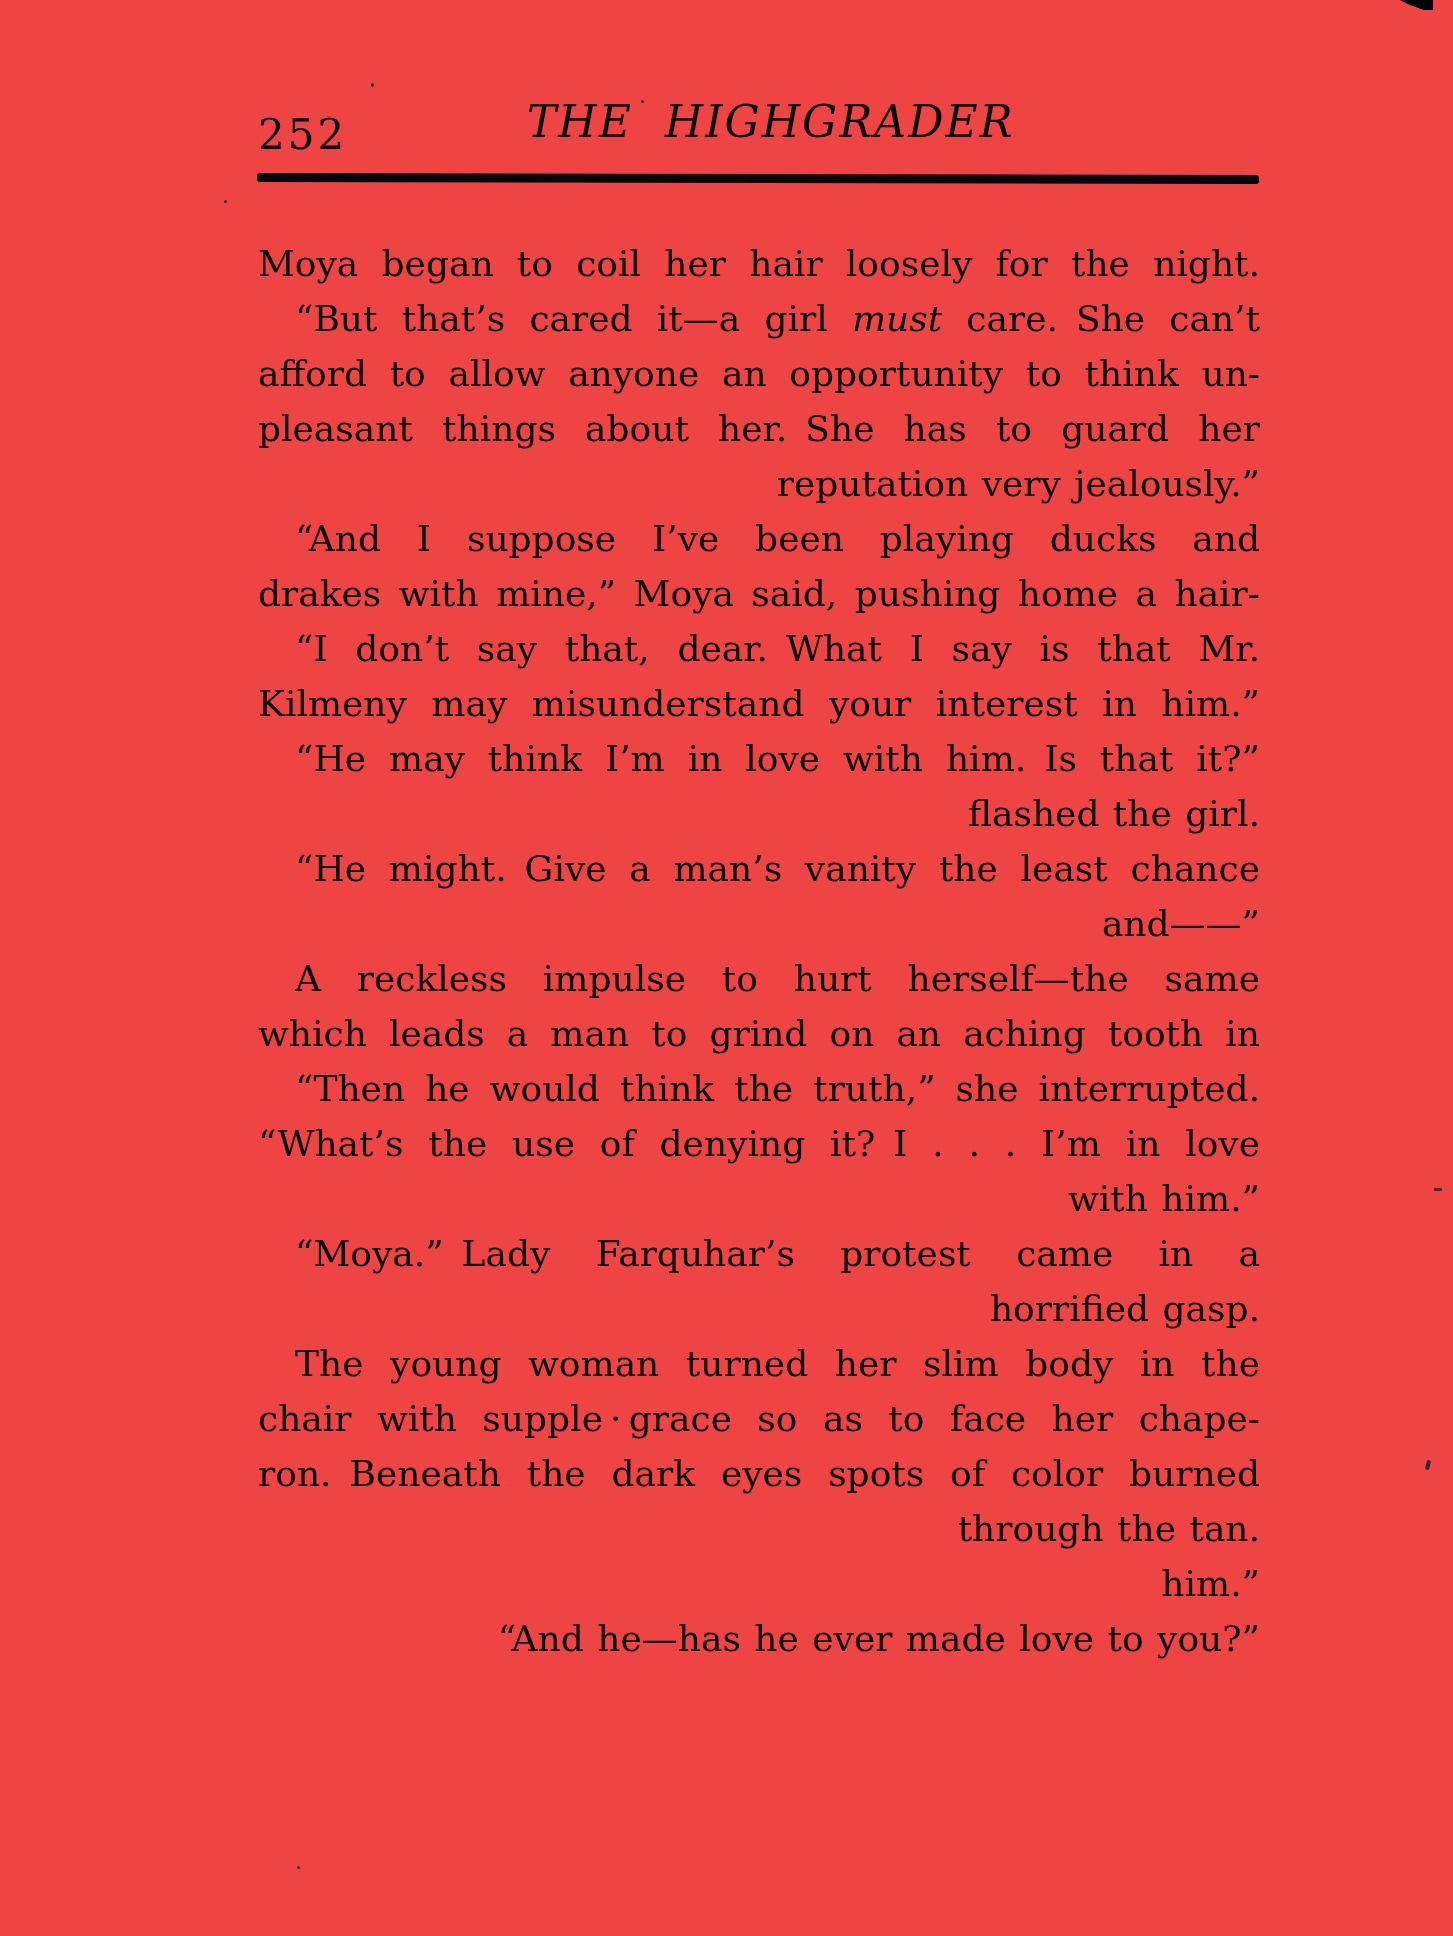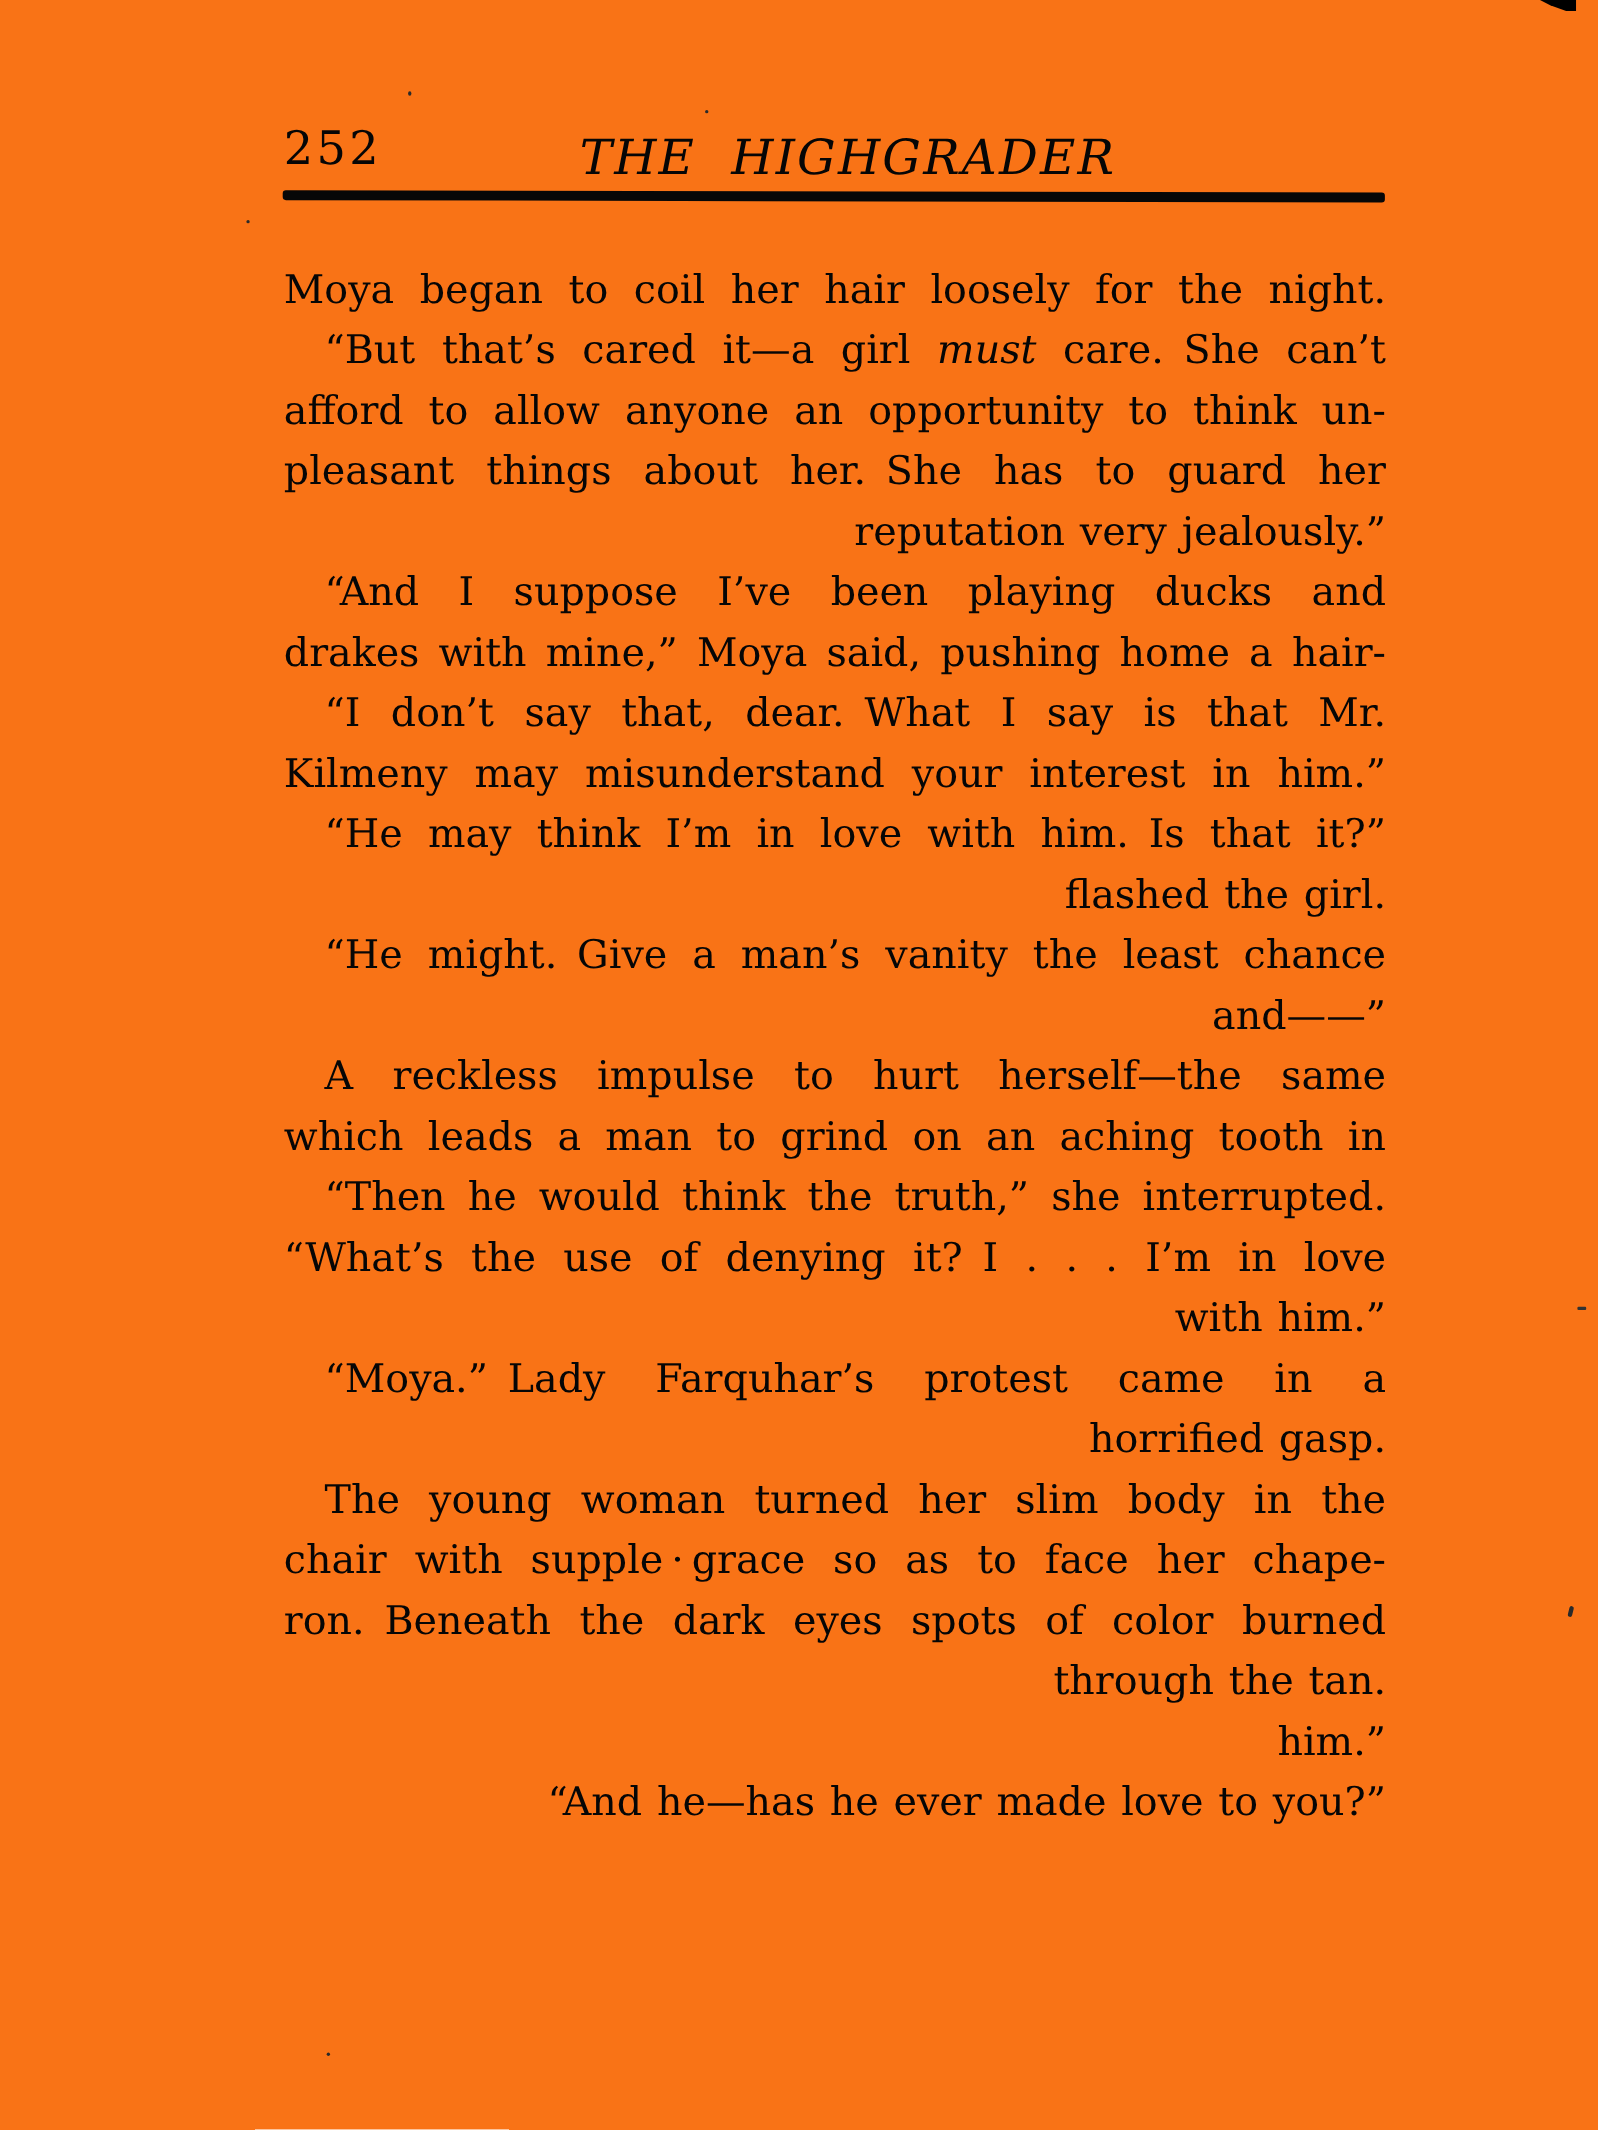--- a/index.html
+++ b/index.html
@@ -1,37 +1,37 @@
 <!DOCTYPE html>
 <html><head>
 <meta charset="utf-8">
 <style>
   html, body { margin: 0; padding: 0; background: #ffffff; }
   .page {
     position: relative;
     width: 1453px;
     height: 1936px;
-    background: #f97316;
+    background: #ef4444;
     overflow: hidden;
     font-family: "DejaVu Serif", "Liberation Serif", serif;
     color: #060606;
   }
   
   .page-number {
     position: absolute;
     left: 258px;
     top: 114px;
     font-size: 42px;
     line-height: 1;
     letter-spacing: 3px;
   }
   .running-title {
     position: absolute;
     left: 527px;
-    top: 122px;
+    top: 100px;
     font-size: 44px;
     line-height: 1;
     font-style: italic;
     letter-spacing: 2px;
     word-spacing: 16px;
     white-space: nowrap;
   }
   .header-rule {
     position: absolute;
     left: 257px;

